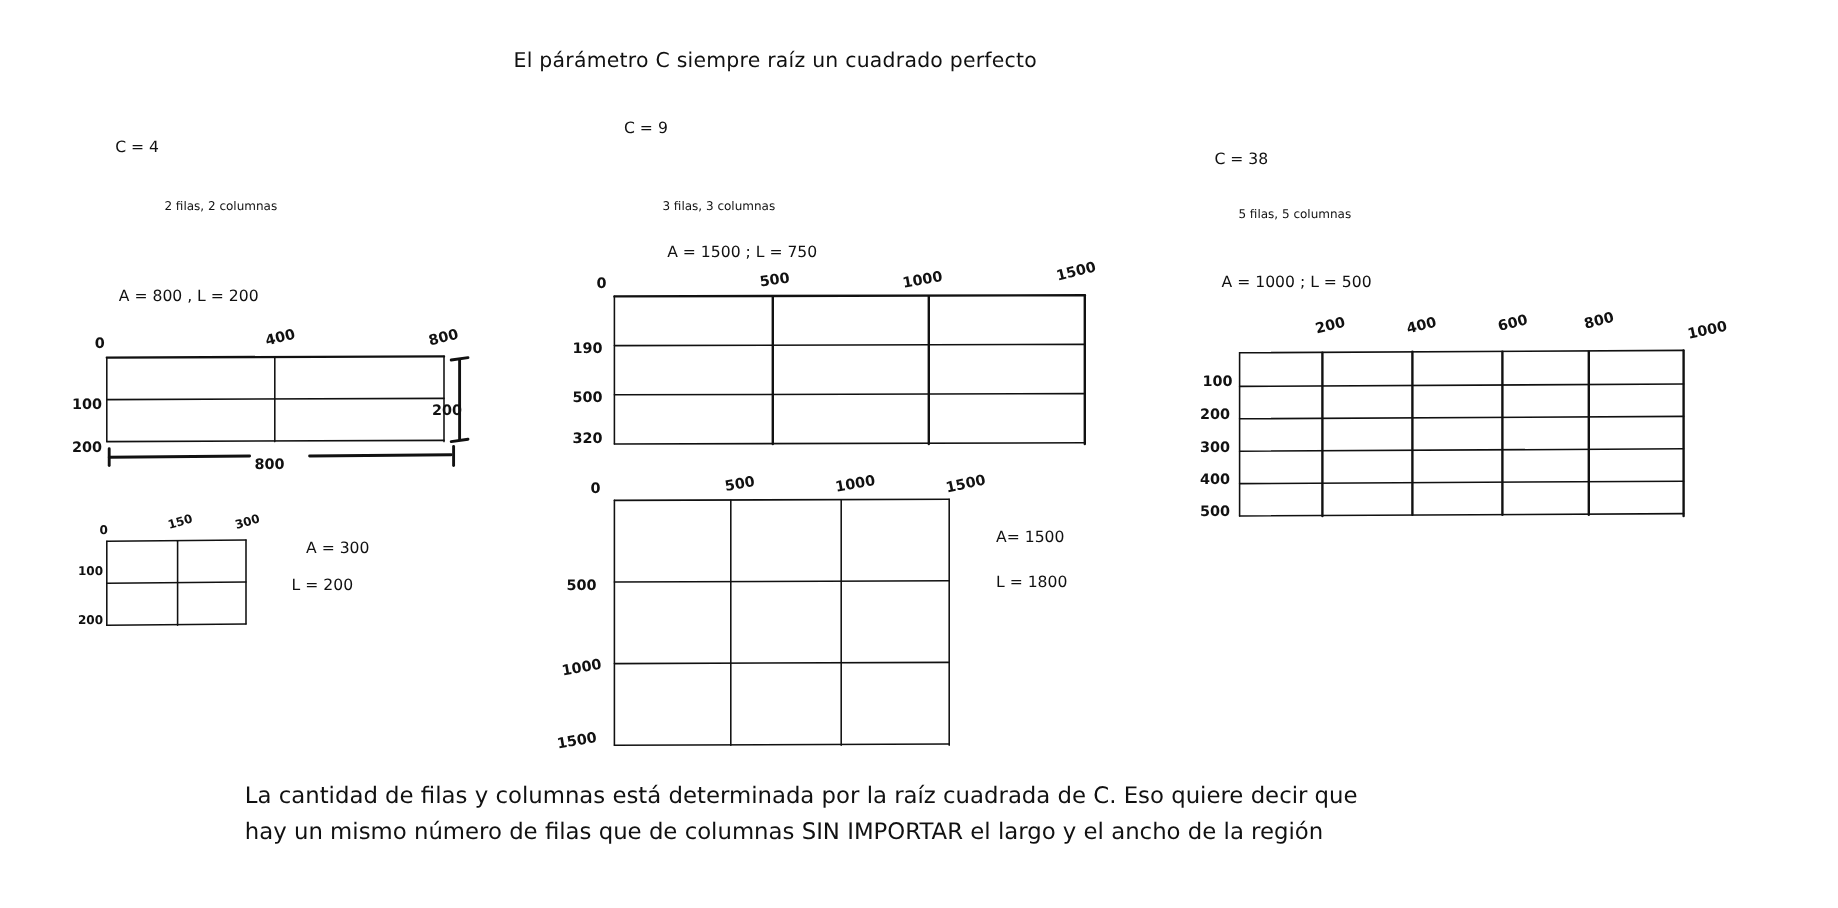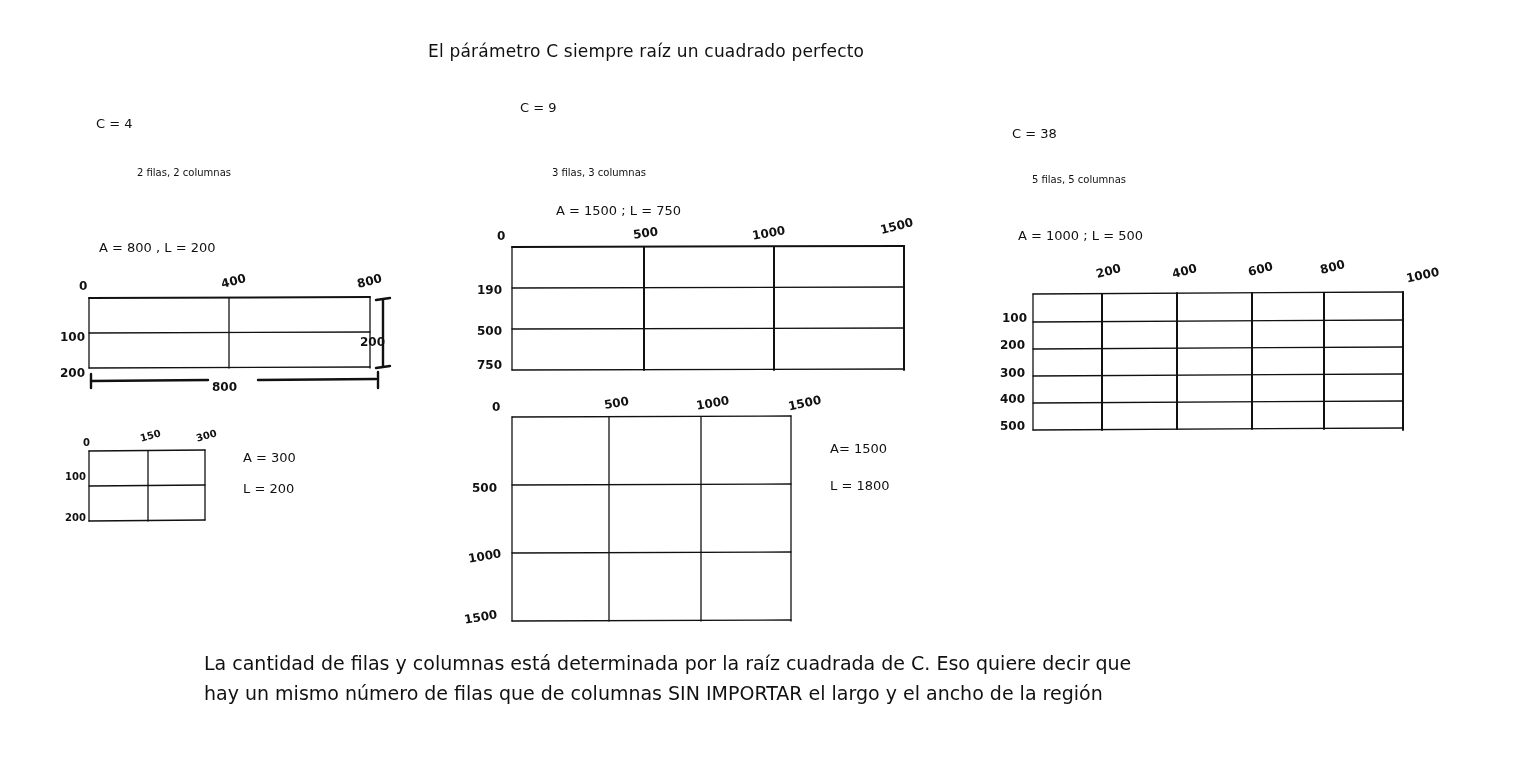--- a/index.html
+++ b/index.html
@@ -121,21 +121,21 @@
       <path class="grid-line" d="M1,71 L117,70"></path>
       <path class="grid-line" d="M60,1 L60,71"></path>
     </svg>
   </div>
   <div class="abs tick-sm" style="left:83px; top:437px;">0</div>
   <div class="abs tick-sm" style="left:140px; top:430px; transform:rotate(-16deg);">150</div>
   <div class="abs tick-sm" style="left:196px; top:430px; transform:rotate(-16deg);">300</div>
   <div class="abs tick-sm" style="left:65px; top:471px;">100</div>
   <div class="abs tick-sm" style="left:65px; top:512px;">200</div>
 
-  <div class="abs al-big" style="left:243px; top:450px;text-align:center;">A = 300</div>
+  <div class="abs al-big" style="left:255px; top:450px;text-align:center;">A = 300</div>
   <div class="abs al-big" style="left:243px; top:481px;">L = 200</div>
 
   <div class="abs head-c" style="left:520px; top:100px;">C = 9</div>
   <div class="abs sub-rc" style="left:552px; top:167px;">3 filas, 3 columnas</div>
 
   <div class="abs al-big" style="left:556px; top:203px;">A = 1500 ;  L = 750</div>
 
   <div class="abs" style="left:511px; top:246px;">
     <svg width="400" height="130" viewBox="0 0 400 130">
       <path class="grid-line thick" d="M1,1 L393,0"></path>
@@ -147,21 +147,21 @@
       <path class="grid-line thick" d="M133,1 L133,124"></path>
       <path class="grid-line thick" d="M263,1 L263,124"></path>
     </svg>
   </div>
   <div class="abs tick" style="left:497px; top:229px;">0</div>
   <div class="abs tick" style="left:633px; top:226px; transform:rotate(-8deg);">500</div>
   <div class="abs tick" style="left:752px; top:226px; transform:rotate(-10deg);">1000</div>
   <div class="abs tick" style="left:880px; top:219px; transform:rotate(-14deg);">1500</div>
   <div class="abs tick" style="left:477px; top:283px;">190</div>
   <div class="abs tick" style="left:477px; top:324px;">500</div>
-  <div class="abs tick" style="left:477px; top:358px;">750</div>
+  <div class="abs tick" style="left:477px; top:358px;">320</div>
 
   <div class="abs" style="left:511px; top:416px;">
     <svg width="290" height="210" viewBox="0 0 290 210">
       <path class="grid-line" d="M1,1 L280,0"></path>
       <path class="grid-line" d="M1,1 L1,205"></path>
       <path class="grid-line" d="M280,0 L280,205"></path>
       <path class="grid-line" d="M1,69 L280,68"></path>
       <path class="grid-line" d="M1,137 L280,136"></path>
       <path class="grid-line" d="M1,205 L280,204"></path>
       <path class="grid-line" d="M98,1 L98,205"></path>

